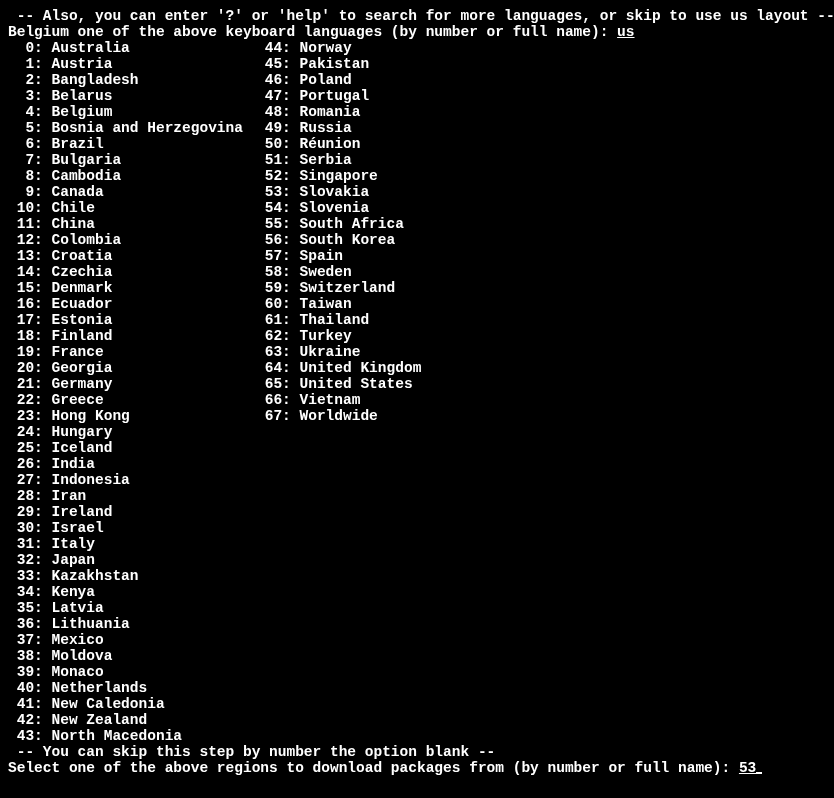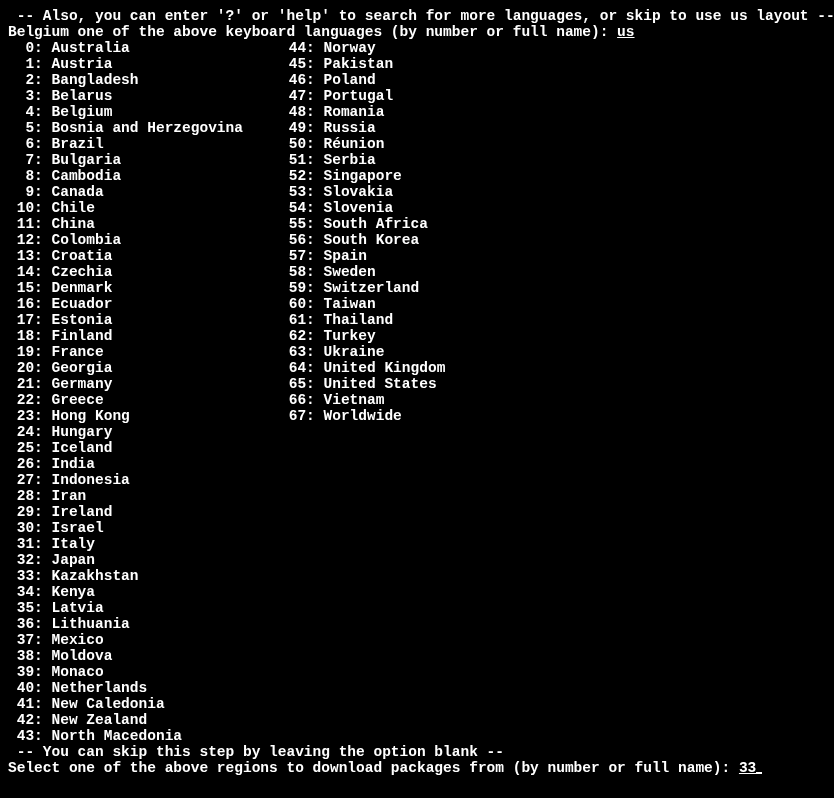--- a/index.html
+++ b/index.html
@@ -14,21 +14,20 @@
       height: 798px;
       box-sizing: border-box;
       overflow: hidden;
       font-weight: bold;
     }
     .line {
       white-space: pre;
     }
     .columns {
       display: flex;
-      gap: 24px;
     }
     .col {
       white-space: pre;
     }
     .col1 {
       width: 248px;
     }
     .cursor {
       display: inline-block;
       background: #ffffff;
@@ -48,14 +47,14 @@
 <body>
 
 <div class="line"> -- Also, you can enter '?' or 'help' to search for more languages, or skip to use us layout --</div>
 <div class="line"><span>Belgium one of the above keyboard languages (by number or full name): </span><span class="input-value">us</span></div>
 
 <div class="columns">
   <div class="col col1" id="col1"><div class="line">  0: Australia</div><div class="line">  1: Austria</div><div class="line">  2: Bangladesh</div><div class="line">  3: Belarus</div><div class="line">  4: Belgium</div><div class="line">  5: Bosnia and Herzegovina</div><div class="line">  6: Brazil</div><div class="line">  7: Bulgaria</div><div class="line">  8: Cambodia</div><div class="line">  9: Canada</div><div class="line"> 10: Chile</div><div class="line"> 11: China</div><div class="line"> 12: Colombia</div><div class="line"> 13: Croatia</div><div class="line"> 14: Czechia</div><div class="line"> 15: Denmark</div><div class="line"> 16: Ecuador</div><div class="line"> 17: Estonia</div><div class="line"> 18: Finland</div><div class="line"> 19: France</div><div class="line"> 20: Georgia</div><div class="line"> 21: Germany</div><div class="line"> 22: Greece</div><div class="line"> 23: Hong Kong</div><div class="line"> 24: Hungary</div><div class="line"> 25: Iceland</div><div class="line"> 26: India</div><div class="line"> 27: Indonesia</div><div class="line"> 28: Iran</div><div class="line"> 29: Ireland</div><div class="line"> 30: Israel</div><div class="line"> 31: Italy</div><div class="line"> 32: Japan</div><div class="line"> 33: Kazakhstan</div><div class="line"> 34: Kenya</div><div class="line"> 35: Latvia</div><div class="line"> 36: Lithuania</div><div class="line"> 37: Mexico</div><div class="line"> 38: Moldova</div><div class="line"> 39: Monaco</div><div class="line"> 40: Netherlands</div><div class="line"> 41: New Caledonia</div><div class="line"> 42: New Zealand</div><div class="line"> 43: North Macedonia</div></div>
   <div class="col" id="col2"><div class="line"> 44: Norway</div><div class="line"> 45: Pakistan</div><div class="line"> 46: Poland</div><div class="line"> 47: Portugal</div><div class="line"> 48: Romania</div><div class="line"> 49: Russia</div><div class="line"> 50: Réunion</div><div class="line"> 51: Serbia</div><div class="line"> 52: Singapore</div><div class="line"> 53: Slovakia</div><div class="line"> 54: Slovenia</div><div class="line"> 55: South Africa</div><div class="line"> 56: South Korea</div><div class="line"> 57: Spain</div><div class="line"> 58: Sweden</div><div class="line"> 59: Switzerland</div><div class="line"> 60: Taiwan</div><div class="line"> 61: Thailand</div><div class="line"> 62: Turkey</div><div class="line"> 63: Ukraine</div><div class="line"> 64: United Kingdom</div><div class="line"> 65: United States</div><div class="line"> 66: Vietnam</div><div class="line"> 67: Worldwide</div></div>
 </div>
 
-<div class="line"> -- You can skip this step by leaving the option blank --</div>
-<div class="line"><span>Select one of the above regions to download packages from (by number or full name): </span><span class="input-value">33</span><span class="cursor"></span></div>
+<div class="line"> -- You can skip this step by number the option blank --</div>
+<div class="line"><span>Select one of the above regions to download packages from (by number or full name): </span><span class="input-value">53</span><span class="cursor"></span></div>
 
 </body></html>

